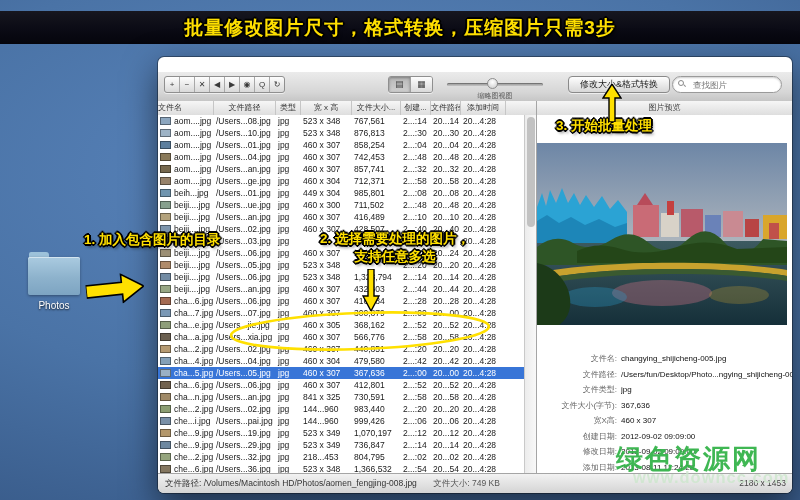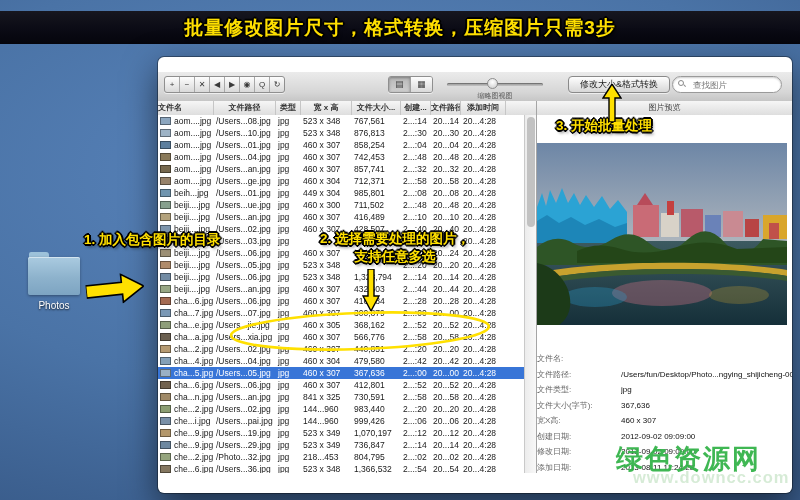--- a/index.html
+++ b/index.html
@@ -50,21 +50,21 @@
      background:linear-gradient(180deg,#fefefe,#d7d7d7);font-size:9px;color:#222;box-shadow:0 1px 0 rgba(255,255,255,.6);}
   .search{position:absolute;left:514px;top:4px;width:108px;height:15px;border:1px solid #9a9a9a;border-radius:9px;background:#fff;
      box-shadow:inset 0 1px 2px rgba(0,0,0,.2);}
   .search input{position:absolute;left:18px;top:1px;width:84px;height:12px;border:none;outline:none;font-size:8.5px;color:#333;background:transparent;font-family:"Liberation Sans",sans-serif;}
   .mag{position:absolute;left:5px;top:3px;width:6px;height:6px;border:1.3px solid #8a8a8a;border-radius:50%;box-sizing:border-box;}
   .mag::after{content:"";position:absolute;left:4px;top:4px;width:3px;height:1.3px;background:#8a8a8a;transform:rotate(45deg);}
   
   .headstrip{position:absolute;left:0;top:44px;width:634px;height:14px;display:flex;
      background:linear-gradient(180deg,#f6f6f6,#dedede);border-bottom:1px solid #ababab;}
   .theader{width:366px;height:14px;display:flex;}
-  .hcell{font-size:8px;line-height:14px;color:#333;text-align:center;border-right:1px solid #c6c6c6;overflow:hidden;white-space:nowrap;box-sizing:border-box;font-weight:bold;}
+  .hcell{font-size:8px;line-height:14px;color:#333;text-align:center;border-right:1px solid #c6c6c6;overflow:hidden;white-space:nowrap;box-sizing:border-box;}
   .hgap{width:13px;border-right:1px solid #ababab;box-sizing:border-box;}
   .pheader{width:255px;text-align:center;font-size:8px;line-height:14px;color:#444;}
   
   .tbody{position:absolute;left:0;top:58px;width:366px;height:358px;background:#fff;overflow:hidden;}
   .trow{height:12px;line-height:12px;display:flex;white-space:nowrap;}
   .trow.sel{background:#3875d7;color:#fff;}
   .tcell{font-size:8.5px;overflow:hidden;box-sizing:border-box;padding-left:2px;color:inherit;}
   .trow{color:#1a1a1a;}
   .c-name{width:56px;display:flex;align-items:center;}
   .c-path{width:62px;}
@@ -76,21 +76,21 @@
   .c-added{width:45px;}
   .thumb{display:inline-block;width:11px;height:8px;margin-right:3px;border:1px solid rgba(0,0,0,.4);box-sizing:border-box;flex:none;}
   .scrollbar{position:absolute;left:366px;top:58px;width:12px;height:358px;background:linear-gradient(90deg,#ececec,#f8f8f8);border-left:1px solid #c9c9c9;box-sizing:border-box;}
   .sthumb{position:absolute;left:2px;top:2px;width:8px;height:110px;border-radius:4px;background:#c2c2c2;}
   .vdivider{position:absolute;left:378px;top:44px;width:1px;height:372px;background:#a5a5a5;}
   
   .rpanel{position:absolute;left:379px;top:58px;width:255px;height:358px;background:#fff;}
   .photo{position:absolute;left:0;top:28px;width:250px;height:182px;}
   .details{position:absolute;left:0;top:236px;width:255px;}
   .drow{height:15.5px;line-height:15.5px;display:flex;white-space:nowrap;}
-  .dlabel{width:80px;font-size:8px;color:#666;flex:none;}
+  .dlabel{width:80px;text-align:right;font-size:8px;color:#666;flex:none;}
   .dvalue{margin-left:4px;font-size:8px;color:#111;overflow:hidden;}
   
   .statusbar{position:absolute;left:0;top:416px;width:634px;height:20px;
      background:linear-gradient(180deg,#f2f2f2,#d4d4d4);border-top:1px solid #a5a5a5;box-sizing:border-box;}
   .statustext{position:absolute;left:7px;top:0;line-height:19px;font-size:8.5px;color:#333;white-space:nowrap;}
   .statustext b{font-weight:normal;color:#555;margin-left:14px;}
   .statusdims{position:absolute;right:6px;top:0;line-height:19px;font-size:8.5px;color:#444;}
   
   .anno{position:absolute;z-index:40;}
   .step1{left:84px;top:231px;font-size:13.5px;}
@@ -533,21 +533,21 @@
         <div class="tcell c-size">736,847</div>
         <div class="tcell c-created">2...:14</div>
         <div class="tcell c-mod">20...14</div>
         <div class="tcell c-added">20...4:28</div>
       </div>
       <div class="trow">
         <div class="tcell c-name">
           <span class="thumb" style="background: rgb(149, 165, 126);"></span>
           <span>che...2.jpg</span>
         </div>
-        <div class="tcell c-path">/Photo...32.jpg</div>
+        <div class="tcell c-path">/Users...32.jpg</div>
         <div class="tcell c-type">jpg</div>
         <div class="tcell c-dims">218...453</div>
         <div class="tcell c-size">804,795</div>
         <div class="tcell c-created">2...:02</div>
         <div class="tcell c-mod">20...02</div>
         <div class="tcell c-added">20...4:28</div>
       </div>
       <div class="trow">
         <div class="tcell c-name">
           <span class="thumb" style="background: rgb(132, 119, 96);"></span>
@@ -598,20 +598,21 @@
       <path d="M0,130 C60,117 190,117 250,127 L250,133 C190,123 60,123 0,137 Z" fill="#c8a22e"></path>
       <path d="M0,137 C60,123 190,123 250,133 L250,138 C190,128 60,128 0,143 Z" fill="#3a5a30"></path>
       <ellipse cx="125" cy="150" rx="50" ry="13" fill="#b0697a" opacity="0.45"></ellipse>
       <ellipse cx="58" cy="154" rx="32" ry="10" fill="#2ba3d4" opacity="0.3"></ellipse>
       <ellipse cx="202" cy="152" rx="30" ry="9" fill="#c8a22e" opacity="0.28"></ellipse>
       <path d="M0,182 L0,120 C15,123 28,135 32,150 C36,166 30,176 22,182 Z" fill="#1c3a18"></path>
     </svg>
     <div class="details">
         <div class="drow">
           <span class="dlabel">文件名:</span>
+          <span class="dvalue">changying_shijicheng-005.jpg</span>
         </div>
         <div class="drow">
           <span class="dlabel">文件路径:</span>
           <span class="dvalue">/Users/fun/Desktop/Photo...ngying_shijicheng-005.jpg</span>
         </div>
         <div class="drow">
           <span class="dlabel">文件类型:</span>
           <span class="dvalue">jpg</span>
         </div>
         <div class="drow">
@@ -630,20 +631,29 @@
           <span class="dlabel">修改日期:</span>
           <span class="dvalue">2012-09-02  09:09:00</span>
         </div>
         <div class="drow">
           <span class="dlabel">添加日期:</span>
           <span class="dvalue">2013-08-11  11:24:28</span>
         </div>
       </div>
   </div>
 
+  <div class="statusbar">
+    <div class="statustext">
+      <span>文件路径:</span>
+      <span>/Volumes/Macintosh HD/Photos/aomen_fengjing-008.jpg</span>
+      <b><span>文件大小:</span>
+      <span>749 KB</span></b>
+    </div>
+    <div class="statusdims">2180 x 1453</div>
+  </div>
 </div>
 
 <div class="anno step1 yellowtxt">1. 加入包含图片的目录</div>
 <svg class="anno arrow-right" width="58" height="30" viewBox="0 0 58 30" style="transform:rotate(-6deg);">
   <path d="M58,15 L36,1 L36,9 L0,9 L0,21 L36,21 L36,29 Z" fill="#ffe000" stroke="#000" stroke-width="1.6"></path>
 </svg>
 <div class="anno step2 yellowtxt">
   <div>2. 选择需要处理的图片，</div>
   <div>支持任意多选</div>
 </div>

